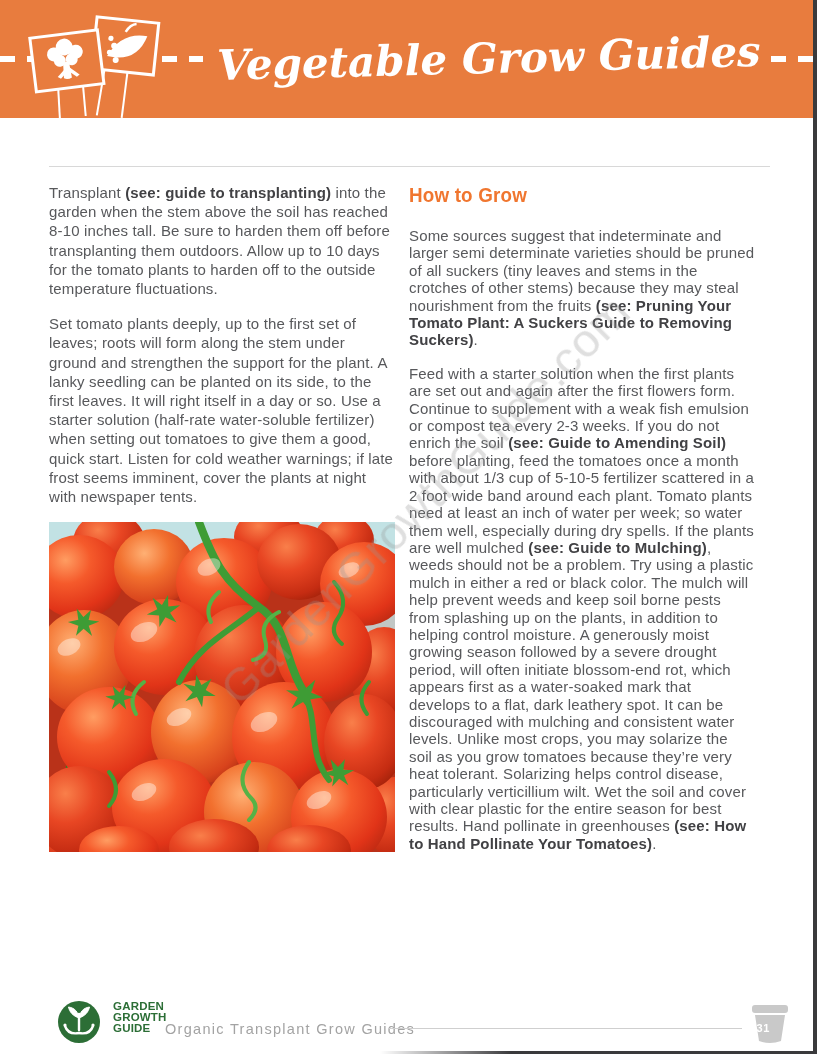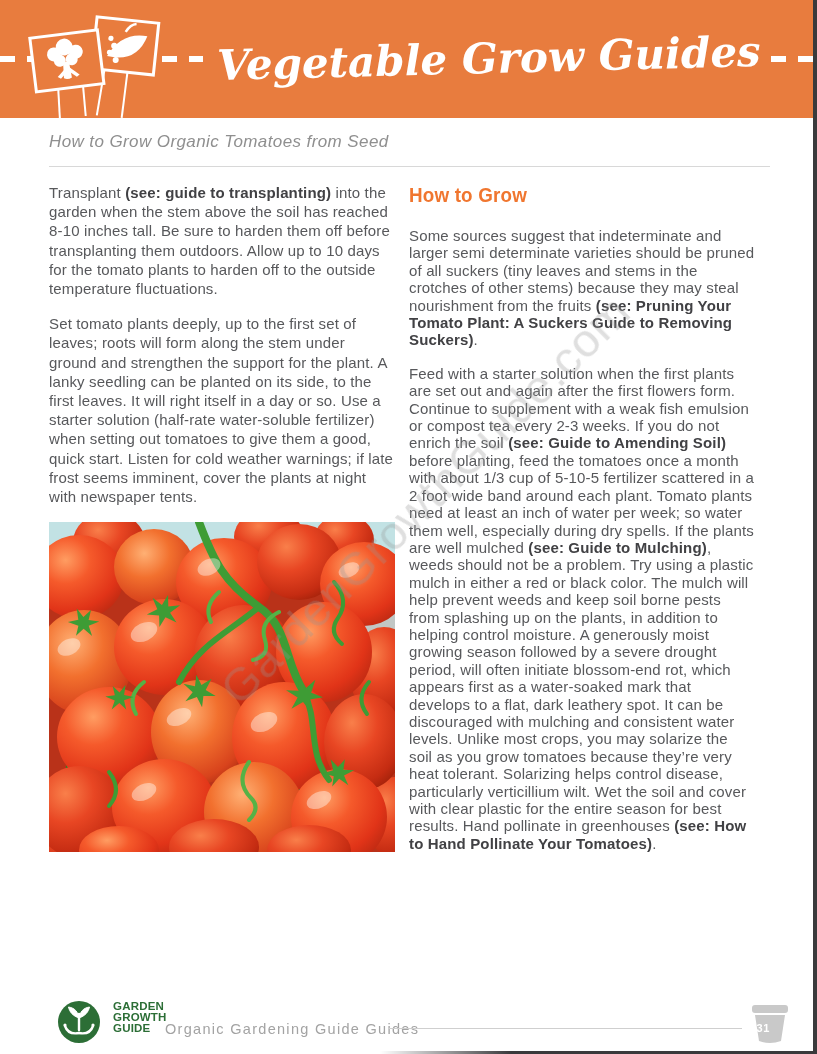--- a/index.html
+++ b/index.html
@@ -91,21 +91,20 @@
           <circle cx="54" cy="56" r="6"></circle>
           <circle cx="66" cy="56" r="6"></circle>
           <path d="M57,58 h6 l1,16 q-4,2 -8,0 Z"></path>
           <path d="M59,64 l-9,8 l3,2 l8,-7 Z"></path>
           <path d="M63,64 l9,8 l-3,2 l-8,-7 Z"></path>
         </g>
       </g>
     </svg>
   </header>
 
-  <div class="subtitle">How to Grow Organic Tomatoes from Seed</div>
   <div class="rule"></div>
 
   <div class="columns">
 
     <div class="col col-left">
       <div>
           <p><span>Transplant </span><b>(see: guide to transplanting)</b><span> into the garden when the stem above the soil has reached 8-10 inches tall. Be sure to harden them off before transplanting them outdoors. Allow up to 10 days for the tomato plants to harden off to the outside temperature fluctuations.</span></p>
           <p><span>Set tomato plants deeply, up to the first set of leaves; roots will form along the stem under ground and strengthen the support for the plant. A lanky seedling can be planted on its side, to the first leaves. It will right itself in a day or so. Use a starter solution (half-rate water-soluble fertilizer) when setting out tomatoes to give them a good, quick start. Listen for cold weather warnings; if late frost seems imminent, cover the plants at night with newspaper tents.</span></p>
         </div>
 
@@ -228,21 +227,21 @@
       <path d="M36,26 Q33,35 22,33" stroke-width="2.4"></path>
       <circle cx="8" cy="25" r="1.6" fill="#fff" stroke="none"></circle>
       <circle cx="36" cy="25" r="1.6" fill="#fff" stroke="none"></circle>
     </g>
   </svg>
   <div class="logo-text">
     <div>GARDEN</div>
     <div>GROWTH</div>
     <div>GUIDE</div>
   </div>
-  <div class="tagline">Organic Gardening Guide Guides</div>
+  <div class="tagline">Organic Transplant Grow Guides</div>
   <div class="footer-line"></div>
   <svg class="pot" viewBox="0 0 40 42">
     <rect x="2" y="3" width="36" height="8" rx="3" fill="#c9c9c9"></rect>
     <path d="M5,13 L35,13 L31,39 Q20,43 9,39 Z" fill="#c9c9c9"></path>
   </svg>
   <span class="potnum">131</span>
 
   <div class="edge-right"></div>
   <div class="edge-bottom"></div>
 </div>

